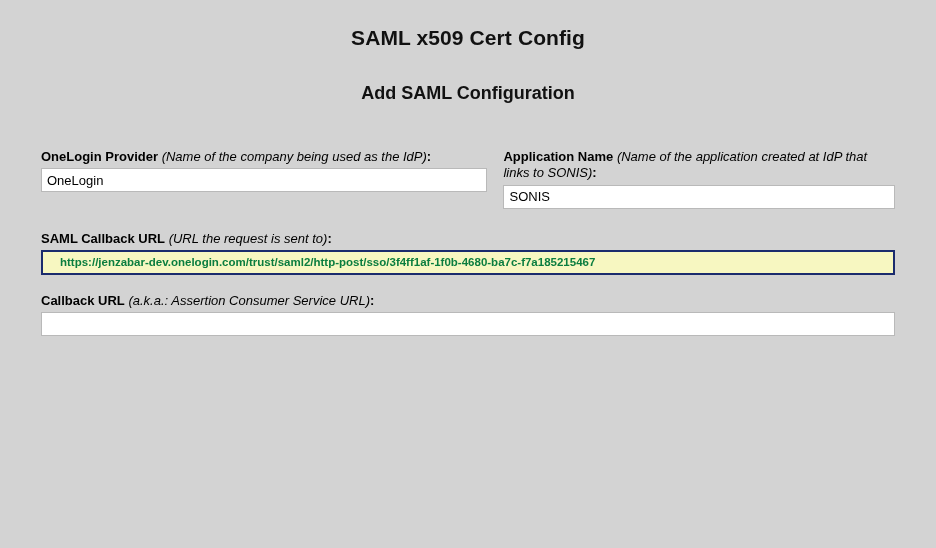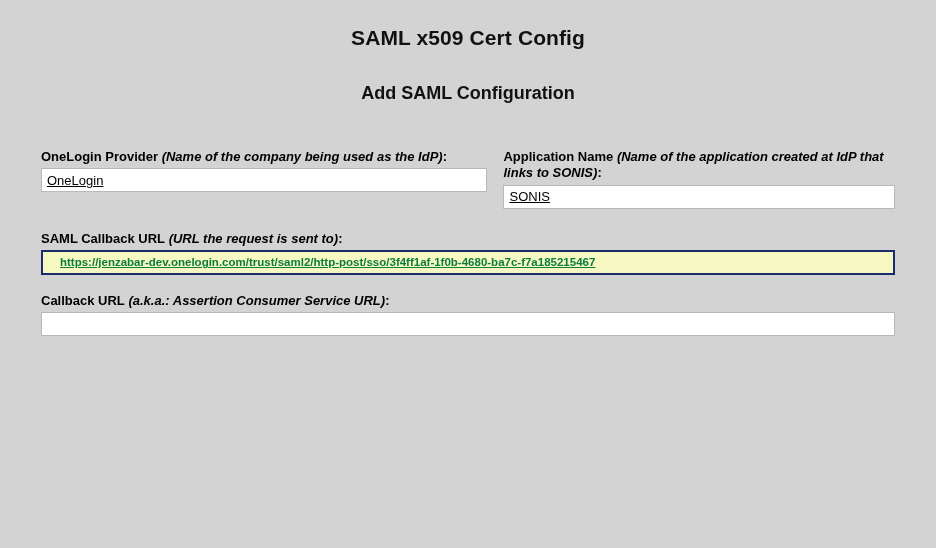--- a/index.html
+++ b/index.html
@@ -58,38 +58,37 @@
     font-size: 13px;
     color: #000;
     margin-bottom: 3px;
     line-height: 1.25;
   }
   .field-label .lbl-strong {
     font-weight: bold;
   }
   .field-label .lbl-note {
     font-style: italic;
-    font-weight: bold;
+    font-weight: normal;
   }
   input.text-input,
   textarea.text-area {
     box-sizing: border-box;
     width: 100%;
     background: #ffffff;
     border: 1px solid #b9b9b9;
     font-family: "Liberation Sans", sans-serif;
     font-size: 13px;
     color: #000;
     padding: 3px 5px;
     outline: none;
   }
   input.text-input {
     height: 24px;
     line-height: 18px;
-    text-decoration: underline;
   }
   .input-wide {
     width: 404px;
   }
   .input-app {
     width: 399px;
   }
   .highlight-wrap {
     margin-top: 1px;
   }

